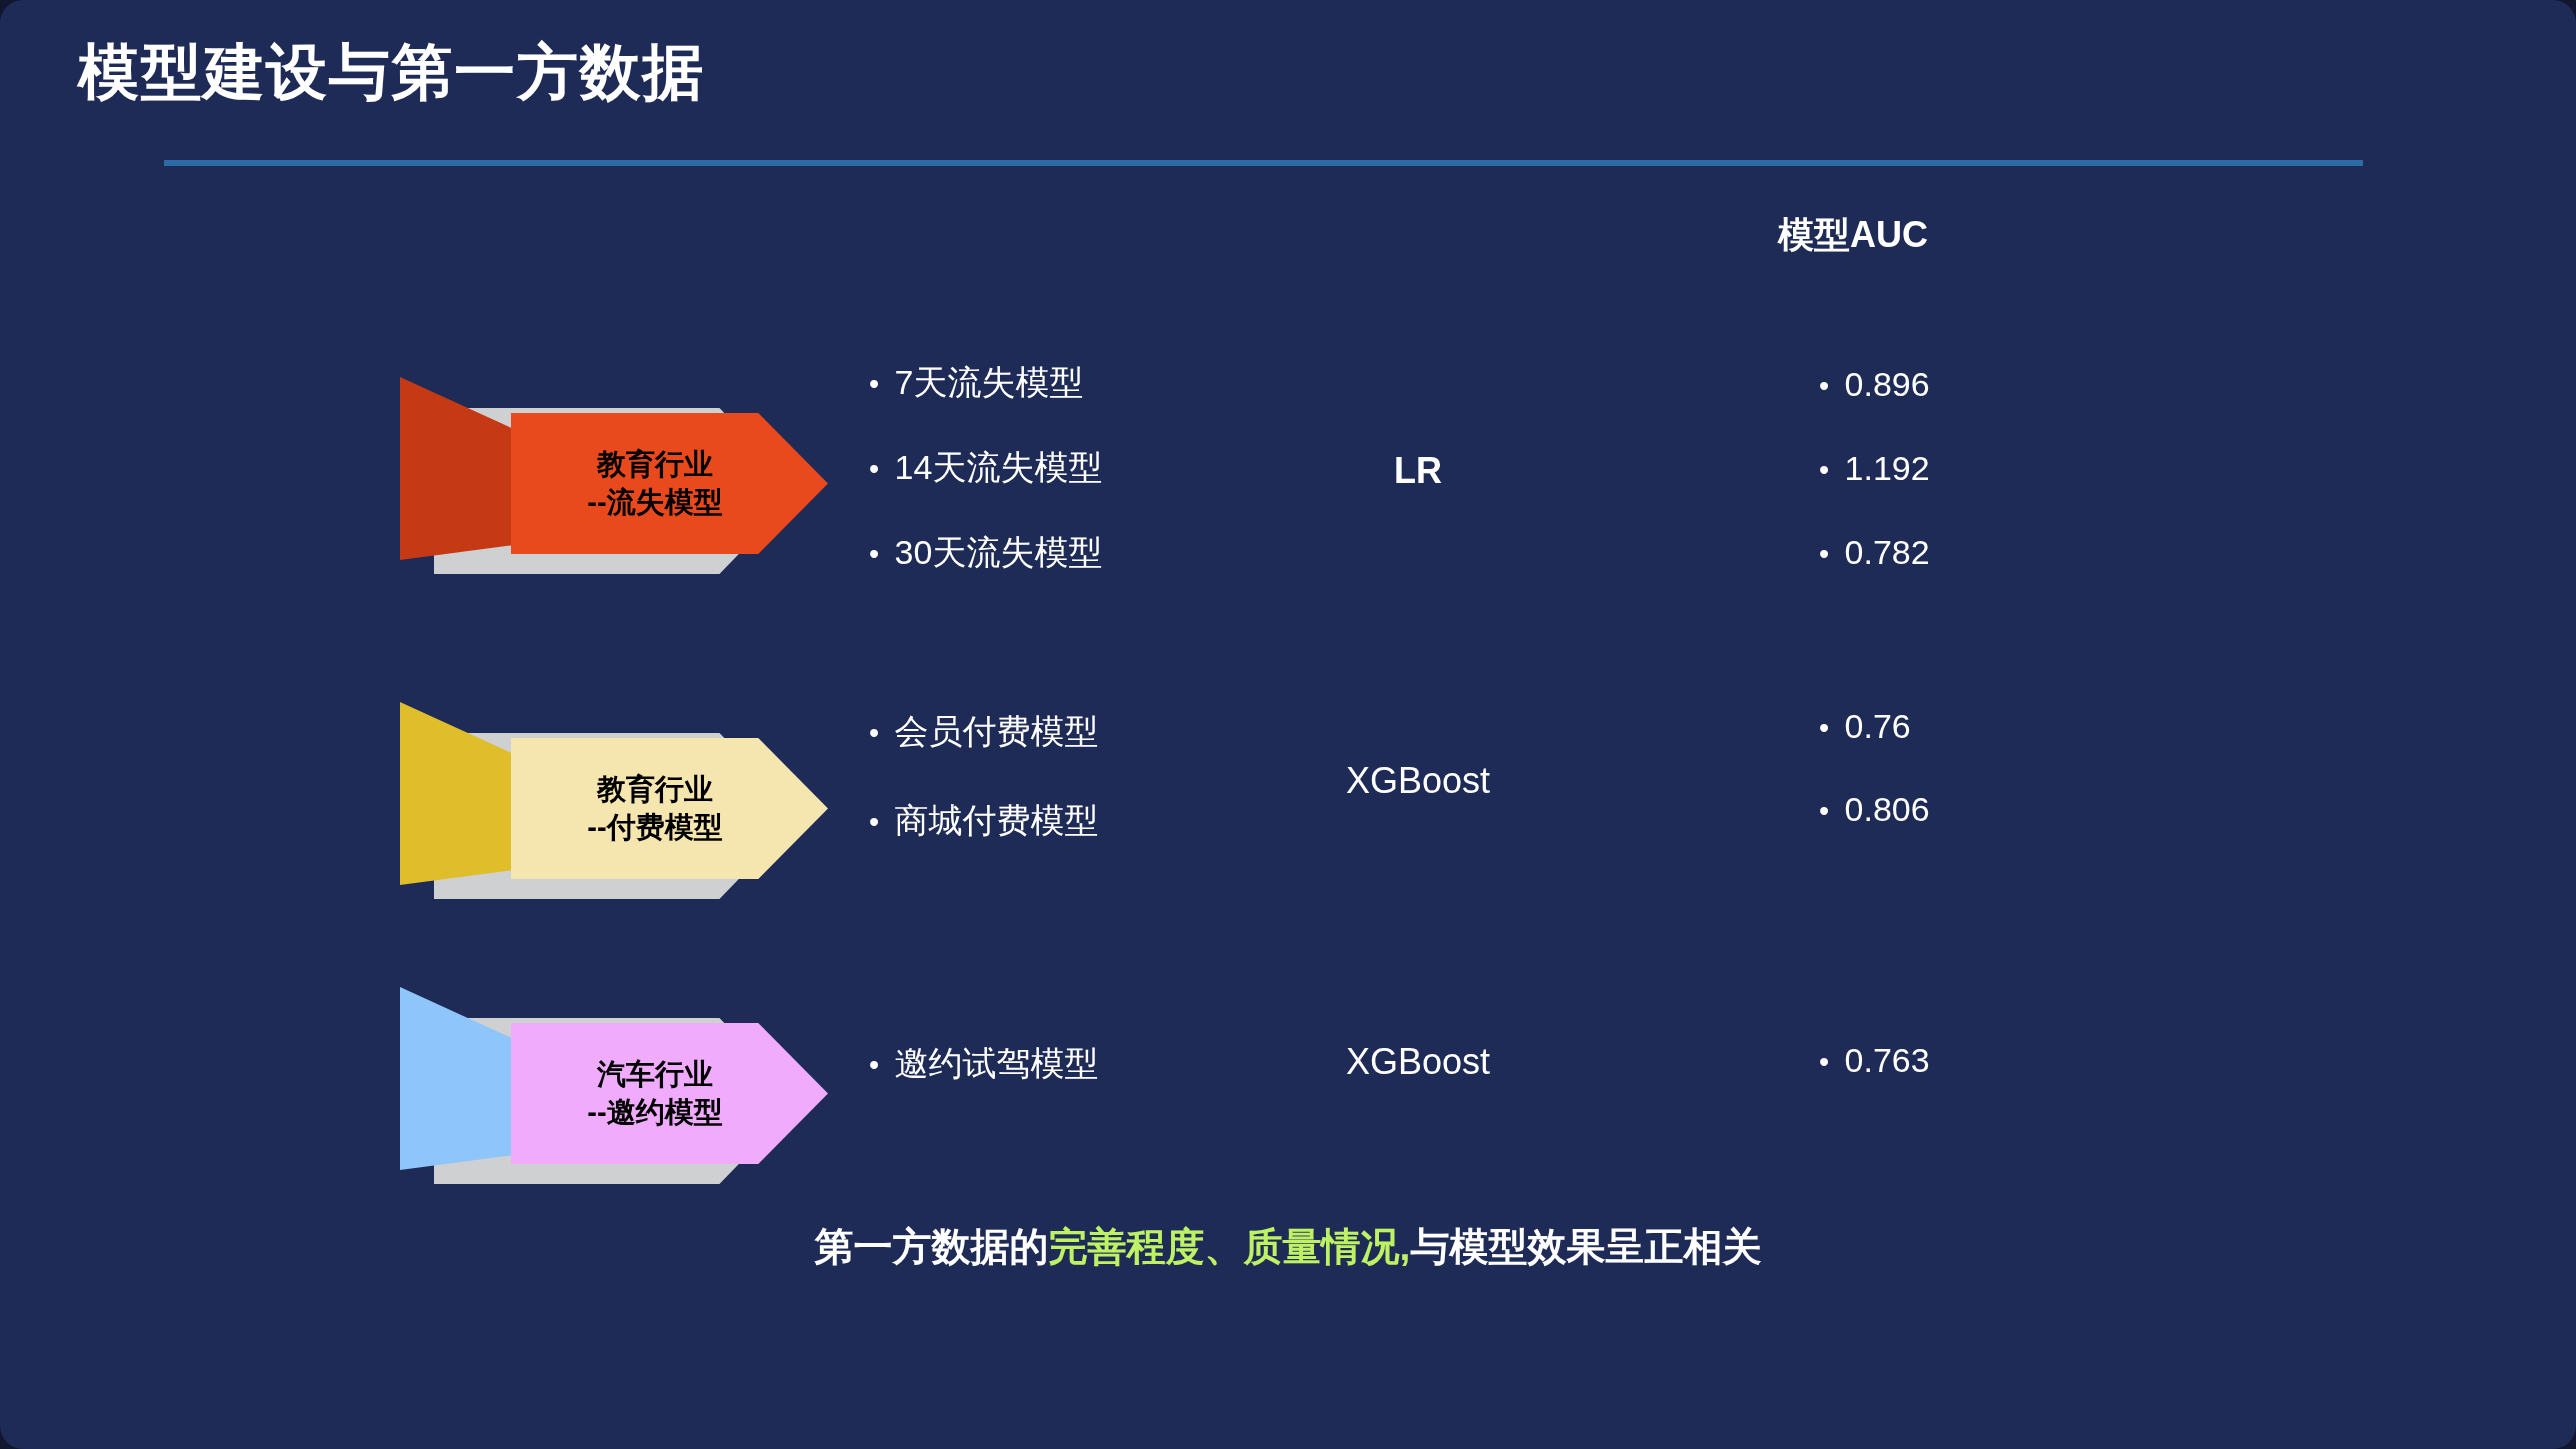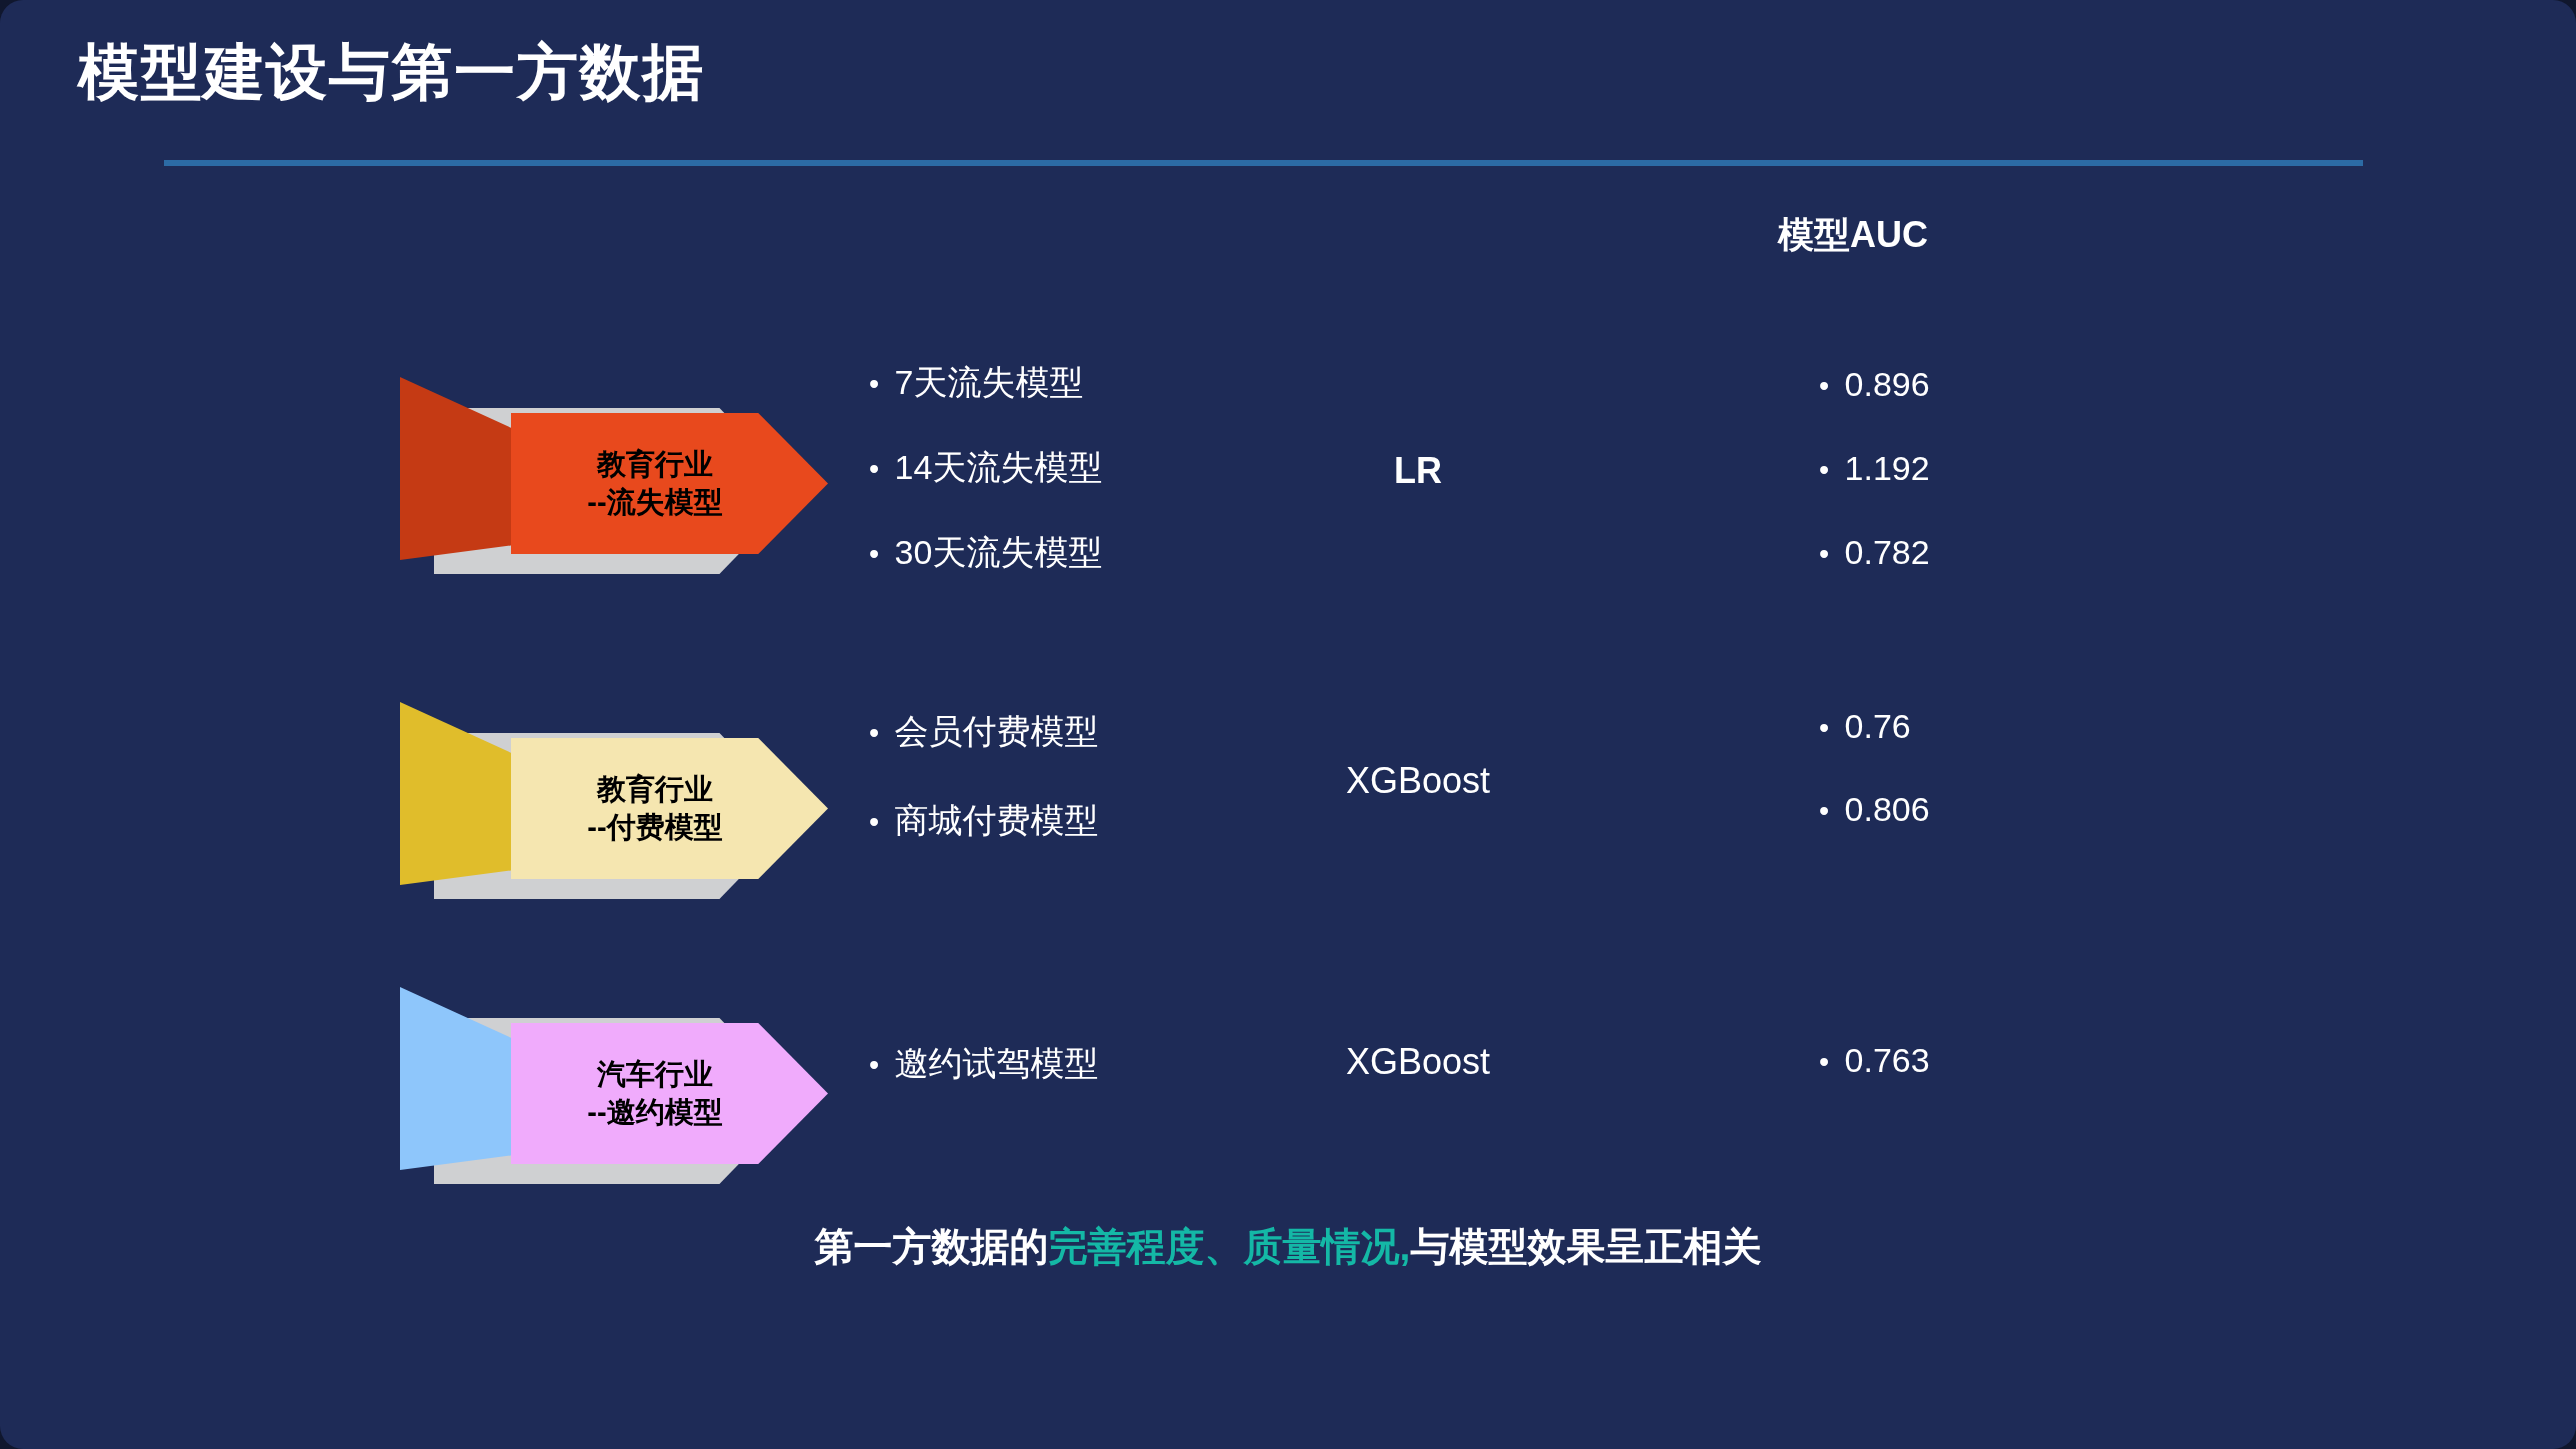--- a/index.html
+++ b/index.html
@@ -170,21 +170,21 @@
     position: absolute;
     left: 0;
     top: 1220px;
     width: 2576px;
     text-align: center;
     font-size: 39px;
     font-weight: bold;
     color: #ffffff;
     white-space: nowrap;
   }
-  .footer .hl { color: #14b8a6; }
+  .footer .hl { color: #bef264; }
 </style>
 </head>
 <body>
 
 <div class="slide">
 
   <div class="title">模型建设与第一方数据</div>
   <div class="title-rule"></div>
 
   <div class="col-head c3">模型AUC</div>

